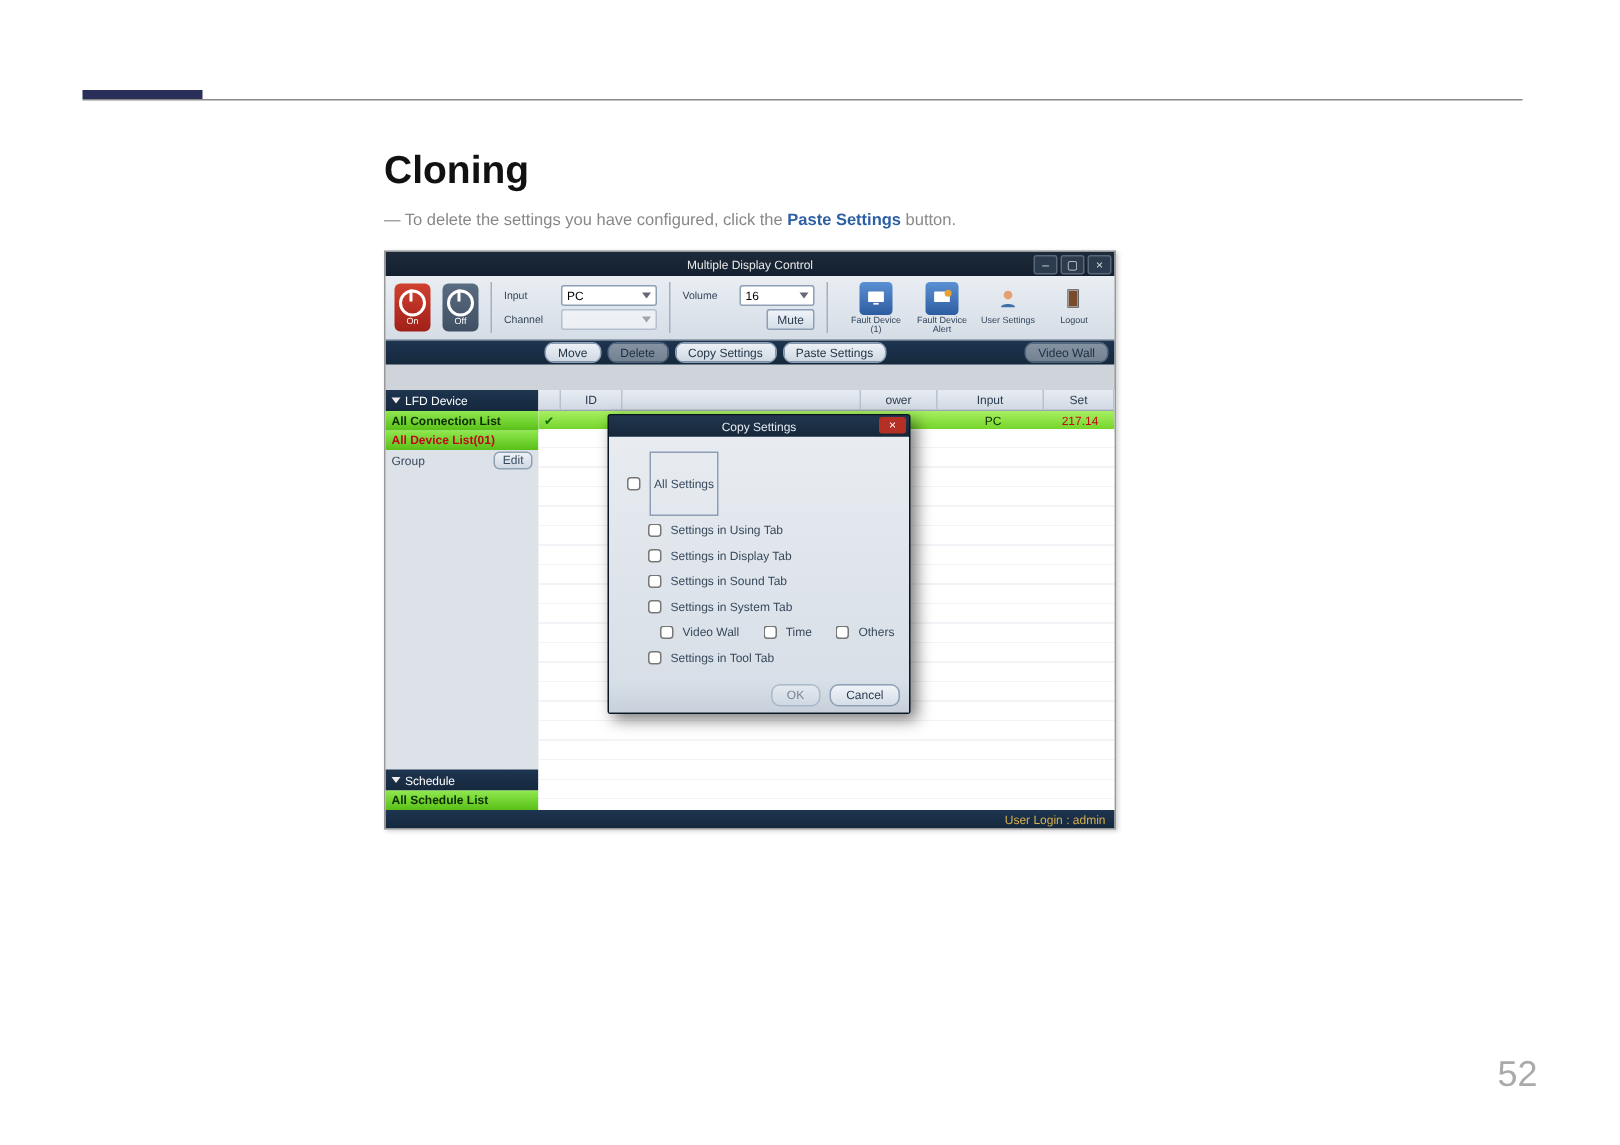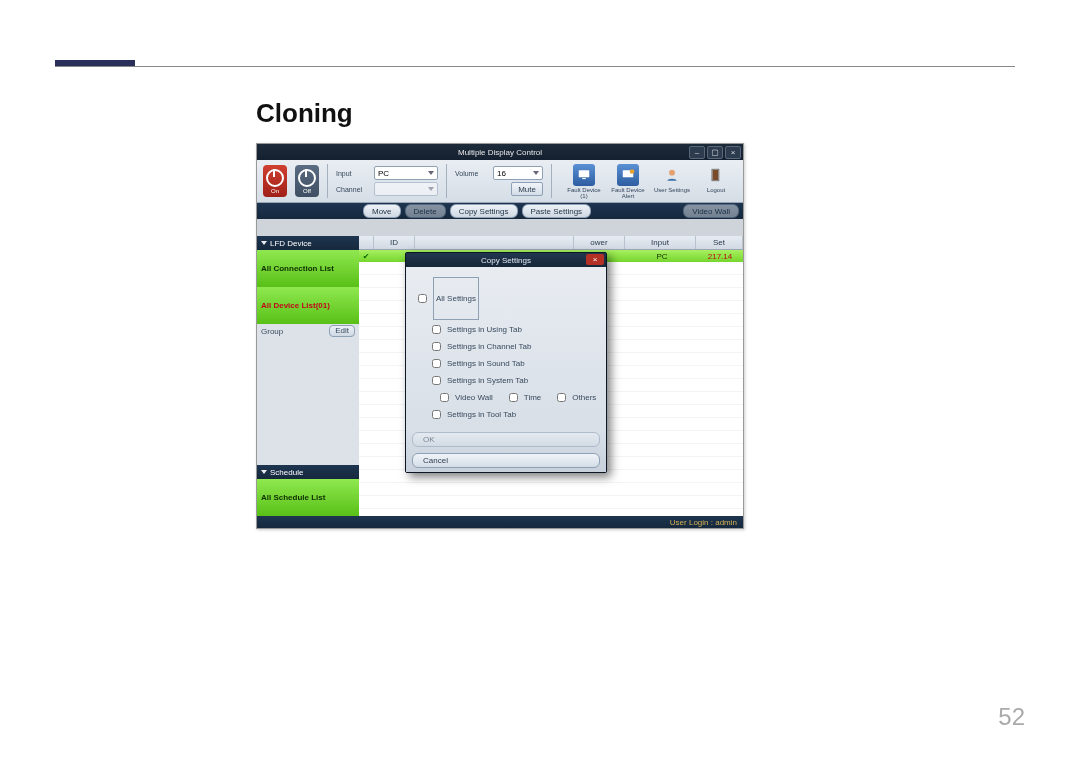--- a/index.html
+++ b/index.html
@@ -146,21 +146,21 @@
   .tbtn.disabled{opacity:.5;}
   .sidebar{
     position:absolute;left:0;top:92px;width:102px;bottom:12px;
     background:#dde2e8;border-right:1px solid #9aa4b2;
     display:flex;flex-direction:column;
   }
   .sec-head{height:14px;background:linear-gradient(#1e3550,#15283d);color:#fff;
     display:flex;align-items:center;padding:0 4px;gap:3px;}
   .sec-head .caret{width:0;height:0;border-left:3px solid transparent;border-right:3px solid transparent;border-top:4px solid #eee;}
   .greenrow{height:13px;background:linear-gradient(#8fe84f,#59c017);color:#0e2e02;
-    display:flex;align-items:center;padding:12px 4px;font-weight:bold;}
+    display:flex;align-items:center;padding:0 4px;font-weight:bold;}
   .greenrow.sel{color:#c1081a;}
   .grouprow{height:14px;display:flex;align-items:center;justify-content:space-between;padding:0 4px;color:#384b60;}
   .editbtn{height:10px;padding:0 5px;background:linear-gradient(#eef2f7,#cfd8e3);border:1px solid #8ea0b6;border-radius:4px;}
   .sidebar .spacer{flex:1;}
   .main{
     position:absolute;left:102px;top:92px;right:0;bottom:12px;
     background:#fff;
   }
   .gridhead{height:13px;background:linear-gradient(#e7ecf2,#d1d9e3);border-bottom:1px solid #9aa4b2;
     display:flex;align-items:center;color:#2b3b50;}
@@ -178,32 +178,35 @@
     background:#1a2c40;border:1px solid #0b1624;border-radius:2px;
     box-shadow:4px 4px 10px rgba(0,0,0,0.5);}
   .dlg-title{height:14px;display:flex;align-items:center;justify-content:center;color:#e4e9f0;position:relative;background:linear-gradient(#21364e,#162739);}
   .dlg-close{position:absolute;right:2px;top:1px;width:18px;height:11px;background:#b43024;border-radius:2px;color:#fff;display:flex;align-items:center;justify-content:center;}
   .dlg-body{background:linear-gradient(#e8ecf1,#d8dfe7);padding:8px 8px 4px 8px;}
   .optrow{display:flex;align-items:center;gap:3px;margin:2px 0;color:#37495d;}
   .optrow input{width:9px;height:9px;}
   .optrow.indent{margin-left:14px;}
   .subrow{display:flex;gap:12px;margin-left:22px;}
   .optbox{border:1px solid #8ea0b6;padding:16px 2px;}
-  .dlg-actions{display:flex;justify-content:flex-end;gap:6px;background:linear-gradient(#d9e0e8,#c7d0db);padding:4px 6px;flex-direction:column;}
+  .dlg-actions{display:flex;justify-content:flex-end;gap:6px;background:linear-gradient(#d9e0e8,#c7d0db);padding:4px 6px;}
   .dbtn{height:13px;padding:0 10px;background:linear-gradient(#f0f4f9,#d4dde7);border:1px solid #8ea0b6;border-radius:6px;display:flex;align-items:center;color:#2b3c50;}
   .dbtn.disabled{opacity:.55;}
 </style>
 </head>
 <body>
 
 <div class="top-rule"></div>
 <div class="top-line"></div>
 
 <div class="content">
   <h2>Cloning</h2>
+  <p class="note">
+    <span>― To delete the settings you have configured, click the </span><span class="em">Paste Settings</span><span> button.</span>
+  </p>
 
   <div class="shot">
     <div class="titlebar">
       <span>Multiple Display Control</span>
       <div class="winbtns">
         <div class="winbtn">–</div>
         <div class="winbtn">▢</div>
         <div class="winbtn">×</div>
       </div>
     </div>
@@ -346,21 +349,21 @@
         <div class="optrow">
             <input type="checkbox" style="">
             <span class="optbox">All Settings</span>
           </div>
         <div class="optrow indent">
             <input type="checkbox" style="">
             <span>Settings in Using Tab</span>
           </div>
         <div class="optrow indent">
             <input type="checkbox" style="">
-            <span>Settings in Channel Tab</span>
+            <span>Settings in Display Tab</span>
           </div>
         <div class="optrow indent">
             <input type="checkbox" style="">
             <span>Settings in Sound Tab</span>
           </div>
         <div class="optrow indent">
             <input type="checkbox" style="">
             <span>Settings in System Tab</span>
           </div>
         <div class="subrow">

